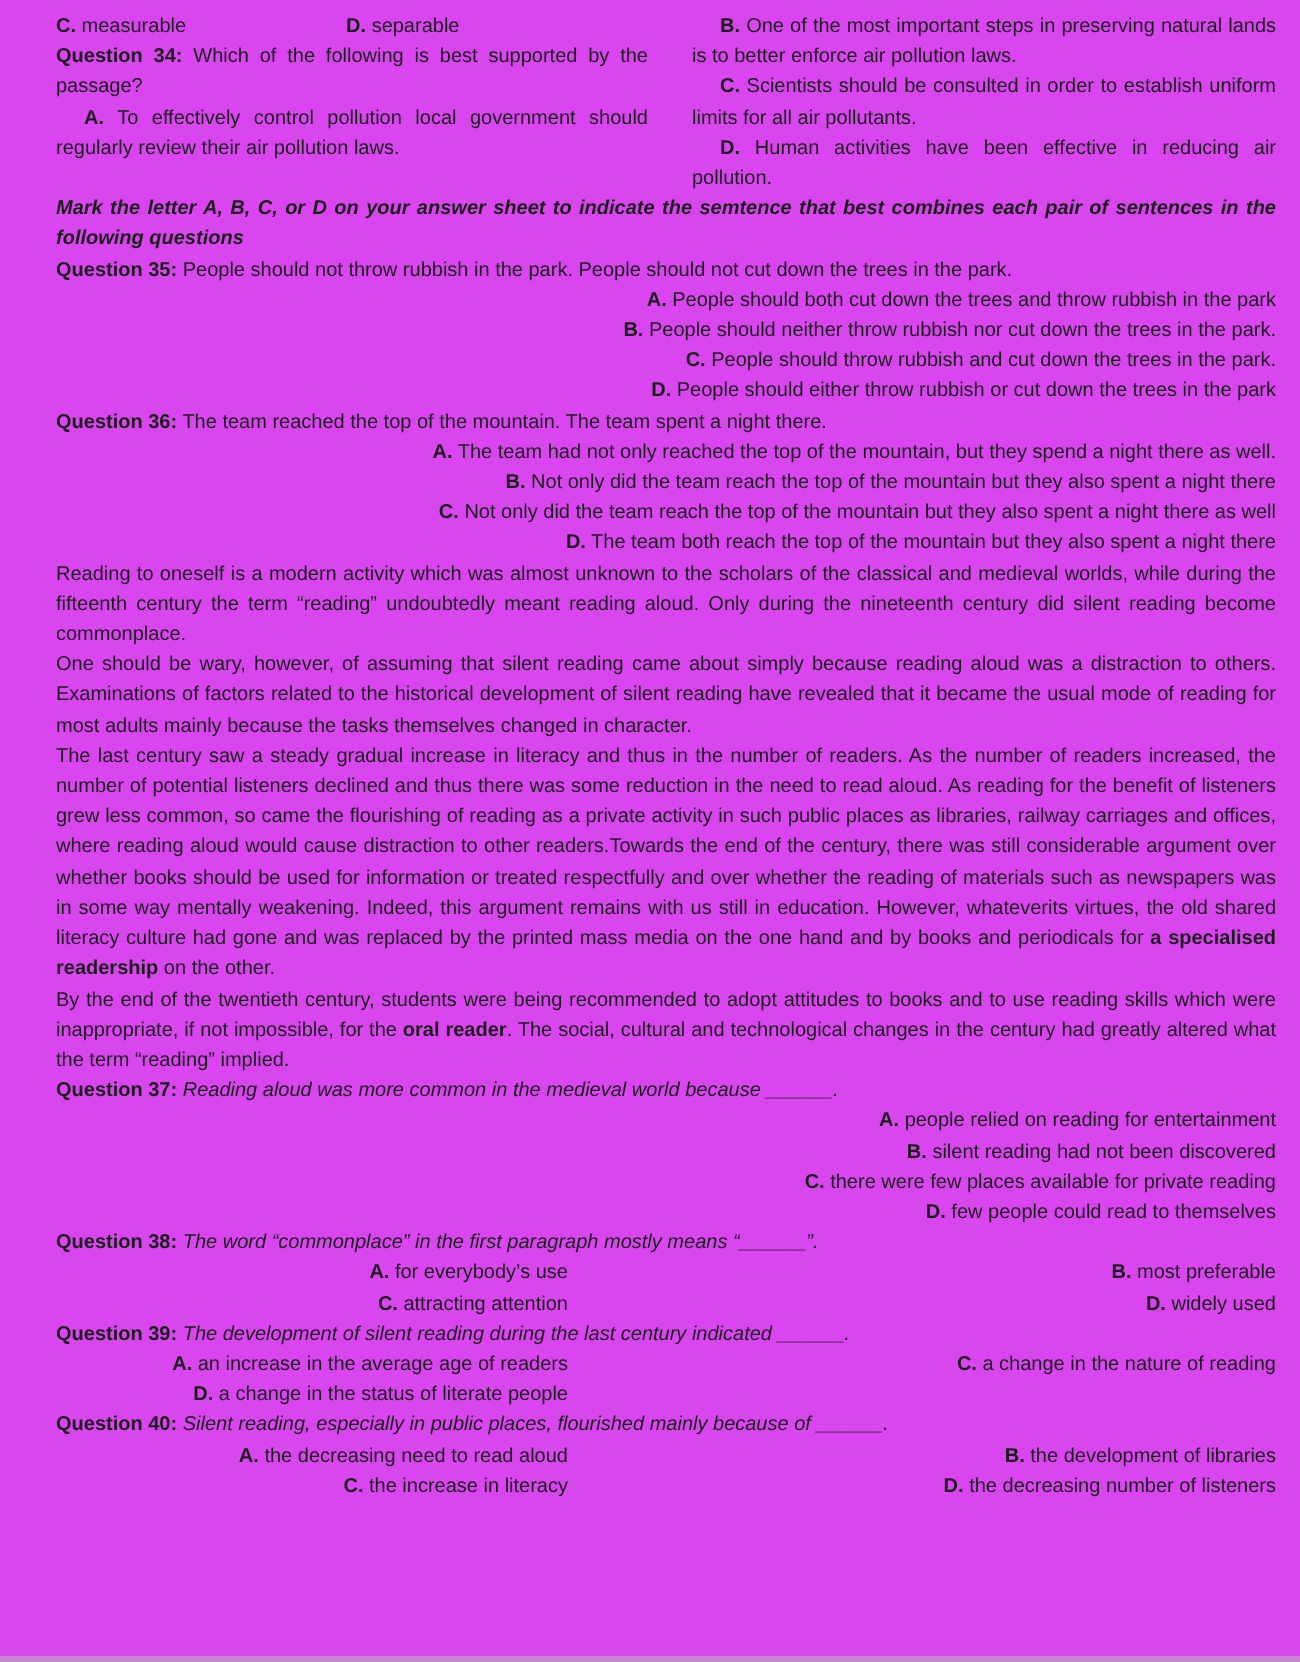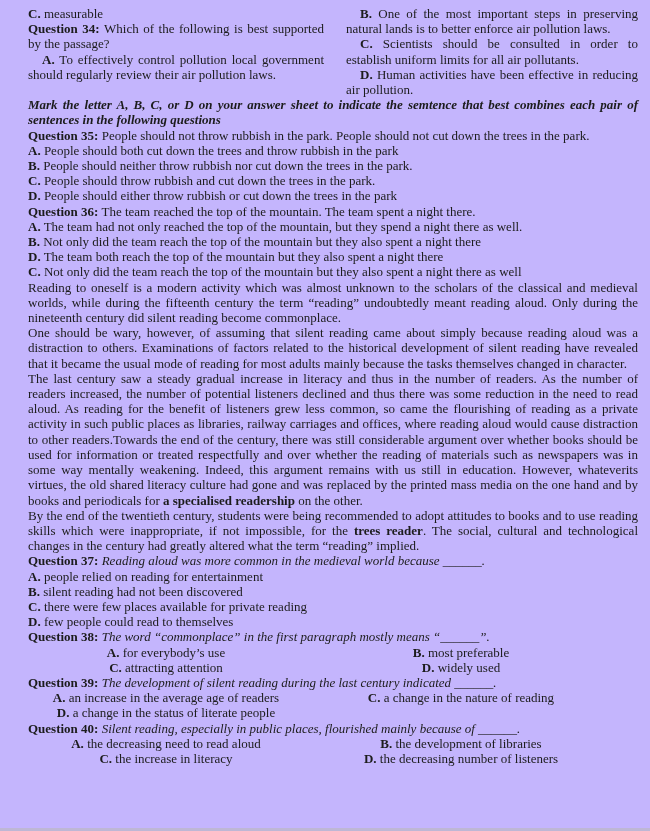--- a/index.html
+++ b/index.html
@@ -2,54 +2,55 @@
 <html lang="en"><head>
 <meta charset="utf-8">
 <style>
   html,body{margin:0;padding:0;background:#e8e8e6;}
   .page{
     position:relative;
     width:650px;height:831px;
     margin:0 auto;
     box-sizing:border-box;
     padding:6px 12px 6px 28px;
-    background:#c4b5fd;
+    background:#d946ef;
     color:#1c1c1c;
-    font-family:Liberation Serif, serif;
-    font-size:13px;
+    font-family:Liberation Sans, sans-serif;
+    font-size:10px;
     line-height:15.2px;
     overflow:hidden;
   }
   p{margin:0;}
   .just{text-align:justify;}
   .qlabel{font-weight:bold;}
   .optletter{font-weight:bold;}
   .instr{font-weight:bold;font-style:italic;text-align:justify;}
   .italic{font-style:italic;}
   .bolditalic{font-weight:bold;font-style:italic;}
   
   .two-col{display:grid;grid-template-columns:296px 1fr;column-gap:22px;}
   .indent1{text-indent:14px;}
   .optrow{display:grid;grid-template-columns:49% 1fr;}
   
-  .opts1 p{text-align:left;}
+  .opts1 p{margin-left:20px;text-align:right;}
   
   .opts2{display:grid;grid-template-columns:40% 1fr;margin-left:20px;}
-  .opts2 p{text-align:center;}
+  .opts2 p{text-align:right;}
   .scan-edge{position:absolute;left:0;right:0;bottom:0;height:3px;background:#b9b8b4;opacity:.55;}
 </style>
 </head>
 <body>
 
 <div class="page">
 
   <div class="two-col">
     <div>
       <div class="optrow">
         <p><span class="optletter">C.</span> <span>measurable</span></p>
+        <p><span class="optletter">D.</span> <span>separable</span></p>
       </div>
       <p class="just"><span class="qlabel">Question 34:</span> <span>Which of the following is best supported by the passage?</span></p>
       <p class="just indent1"><span class="optletter">A.</span> <span>To effectively control pollution local government should regularly review their air pollution laws.</span></p>
     </div>
     <div>
       <p class="just indent1"><span class="optletter">B.</span> <span>One of the most important steps in preserving natural lands is to better enforce air pollution laws.</span></p>
       <p class="just indent1"><span class="optletter">C.</span> <span>Scientists should be consulted in order to establish uniform limits for all air pollutants.</span></p>
       <p class="just indent1"><span class="optletter">D.</span> <span>Human activities have been effective in reducing air pollution.</span></p>
     </div>
   </div>
@@ -61,30 +62,30 @@
     <p><span class="optletter">A.</span> <span>People should both cut down the trees and throw rubbish in the park</span></p>
     <p><span class="optletter">B.</span> <span>People should neither throw rubbish nor cut down the trees in the park.</span></p>
     <p><span class="optletter">C.</span> <span>People should throw rubbish and cut down the trees in the park.</span></p>
     <p><span class="optletter">D.</span> <span>People should either throw rubbish or cut down the trees in the park</span></p>
   </div>
 
   <p class="just"><span class="qlabel">Question 36:</span> <span>The team reached the top of the mountain. The team spent a night there.</span></p>
   <div class="opts1">
     <p><span class="optletter">A.</span> <span>The team had not only reached the top of the mountain, but they spend a night there as well.</span></p>
     <p><span class="optletter">B.</span> <span>Not only did the team reach the top of the mountain but they also spent a night there</span></p>
+    <p><span class="optletter">C.</span> <span>Not only did the team reach the top of the mountain but they also spent a night there as well</span></p>
     <p><span class="optletter">D.</span> <span>The team both reach the top of the mountain but they also spent a night there</span></p>
-    <p><span class="optletter">C.</span> <span>Not only did the team reach the top of the mountain but they also spent a night there as well</span></p>
   </div>
 
 
   <div>
     <p class="just">Reading to oneself is a modern activity which was almost unknown to the scholars of the classical and medieval worlds, while during the fifteenth century the term “reading” undoubtedly meant reading aloud. Only during the nineteenth century did silent reading become commonplace.</p>
     <p class="just">One should be wary, however, of assuming that silent reading came about simply because reading aloud was a distraction to others. Examinations of factors related to the historical development of silent reading have revealed that it became the usual mode of reading for most adults mainly because the tasks themselves changed in character.</p>
     <p class="just"><span>The last century saw a steady gradual increase in literacy and thus in the number of readers. As the number of readers increased, the number of potential listeners declined and thus there was some reduction in the need to read aloud. As reading for the benefit of listeners grew less common, so came the flourishing of reading as a private activity in such public places as libraries, railway carriages and offices, where reading aloud would cause distraction to other readers.Towards the end of the century, there was still considerable argument over whether books should be used for information or treated respectfully and over whether the reading of materials such as newspapers was in some way mentally weakening. Indeed, this argument remains with us still in education. However, whateverits virtues, the old shared literacy culture had gone and was replaced by the printed mass media on the one hand and by books and periodicals for </span><b>a specialised readership</b><span> on the other.</span></p>
-    <p class="just"><span>By the end of the twentieth century, students were being recommended to adopt attitudes to books and to use reading skills which were inappropriate, if not impossible, for the </span><b>trees reader</b><span>. The social, cultural and technological changes in the century had greatly altered what the term “reading” implied.</span></p>
+    <p class="just"><span>By the end of the twentieth century, students were being recommended to adopt attitudes to books and to use reading skills which were inappropriate, if not impossible, for the </span><b>oral reader</b><span>. The social, cultural and technological changes in the century had greatly altered what the term “reading” implied.</span></p>
   </div>
 
   <p class="just"><span class="qlabel">Question 37:</span> <span class="italic">Reading aloud was more common in the medieval world because ______.</span></p>
   <div class="opts1">
     <p><span class="optletter">A.</span> <span>people relied on reading for entertainment</span></p>
     <p><span class="optletter">B.</span> <span>silent reading had not been discovered</span></p>
     <p><span class="optletter">C.</span> <span>there were few places available for private reading</span></p>
     <p><span class="optletter">D.</span> <span>few people could read to themselves</span></p>
   </div>
 

